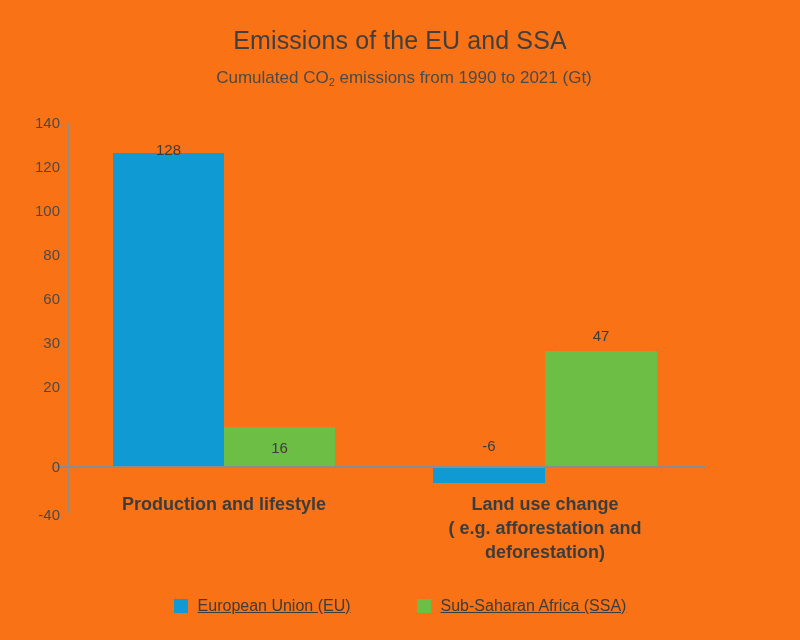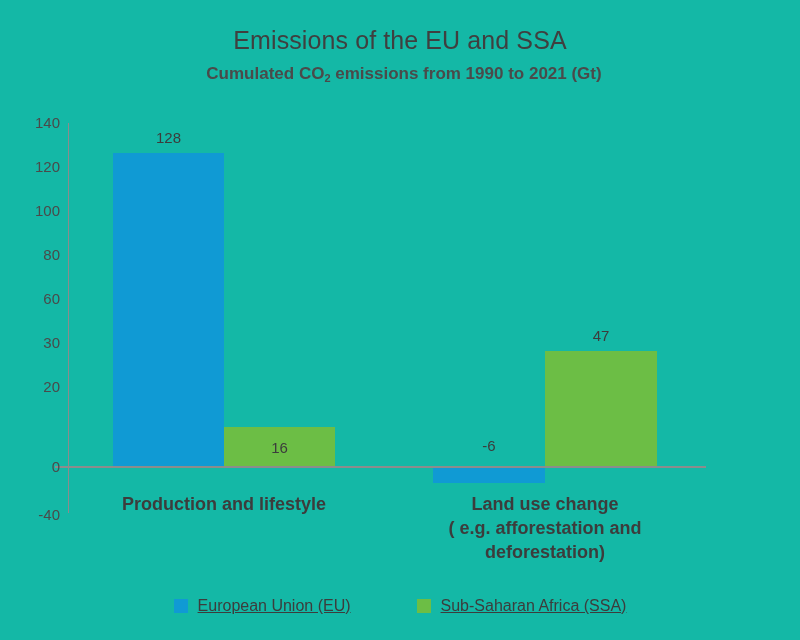--- a/index.html
+++ b/index.html
@@ -12,43 +12,43 @@
     height: 640px;
     font-family: "Liberation Sans", sans-serif;
     color: #3c3c3c;
     overflow: hidden;
   }
 
   .chart-root {
     position: relative;
     width: 800px;
     height: 640px;
-    background: #14b8a6;
+    background: #f97316;
   }
 
   
   .title-block {
     position: absolute;
     left: 0;
     top: 24px;
     width: 800px;
     text-align: center;
   }
   .chart-title {
     font-size: 25px;
     font-weight: 400;
     color: #3f3f3f;
     letter-spacing: 0.1px;
     line-height: 32px;
   }
   .chart-subtitle {
     font-size: 17px;
-    font-weight: 700;
+    font-weight: 400;
     color: #4a4a4a;
-    line-height: 26px;
+    line-height: 34px;
     margin-top: 5px;
     margin-left: 8px;
   }
   .chart-subtitle sub {
     font-size: 11px;
     vertical-align: baseline;
     position: relative;
     top: 3px;
   }
 
@@ -185,21 +185,21 @@
       <div class="y-tick-label">20</div>
     </div>
     <div class="y-tick-wrap" style="top:459px;">
       <div class="y-tick-label">0</div>
     </div>
     <div class="y-tick-wrap" style="top:507px;">
       <div class="y-tick-label">-40</div>
     </div>
 
     <div class="bar bar-eu" style="left:113px; top:153px; width:111px; height:313px;"></div>
-    <div class="bar-value" style="left:113px; top:129px; width:111px;">128</div>
+    <div class="bar-value" style="left:113px; top:141px; width:111px;">128</div>
 
     <div class="bar bar-ssa" style="left:224px; top:427px; width:111px; height:39px;"></div>
     <div class="bar-value" style="left:224px; top:403px; width:111px;margin-top:36px;">16</div>
 
     <div class="bar bar-eu" style="left:433px; top:468px; width:112px; height:15px;"></div>
     <div class="bar-value" style="left:433px; top:437px; width:112px;">-6</div>
 
     <div class="bar bar-ssa" style="left:545px; top:351px; width:112px; height:115px;"></div>
     <div class="bar-value" style="left:545px; top:327px; width:112px;">47</div>
 

